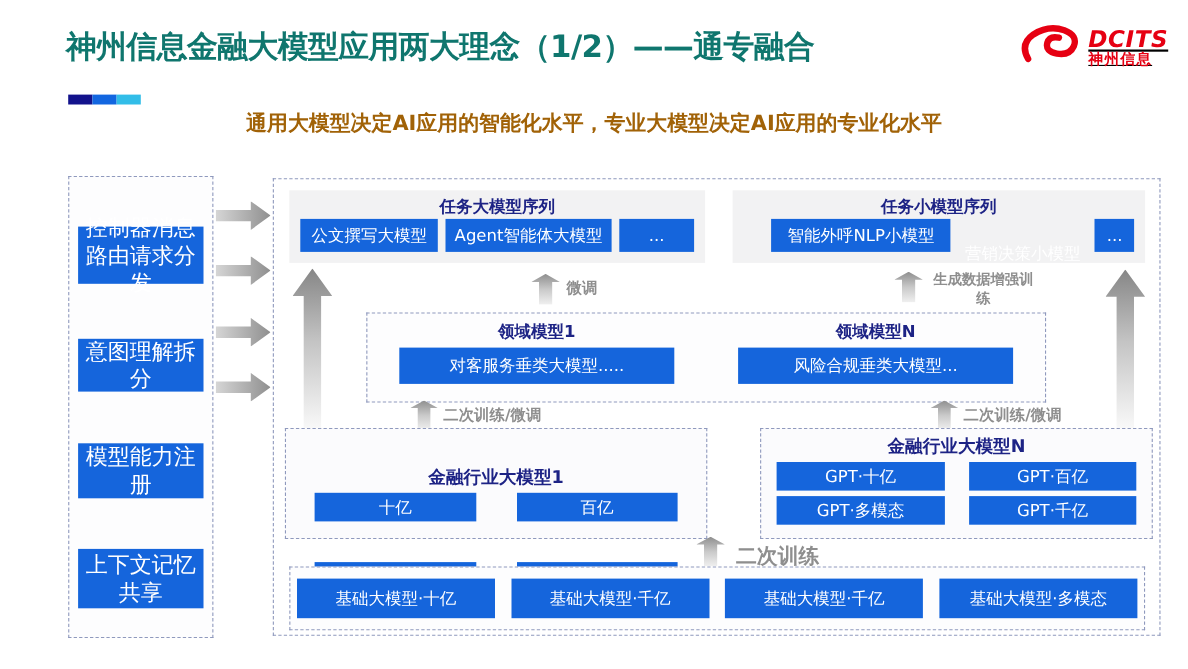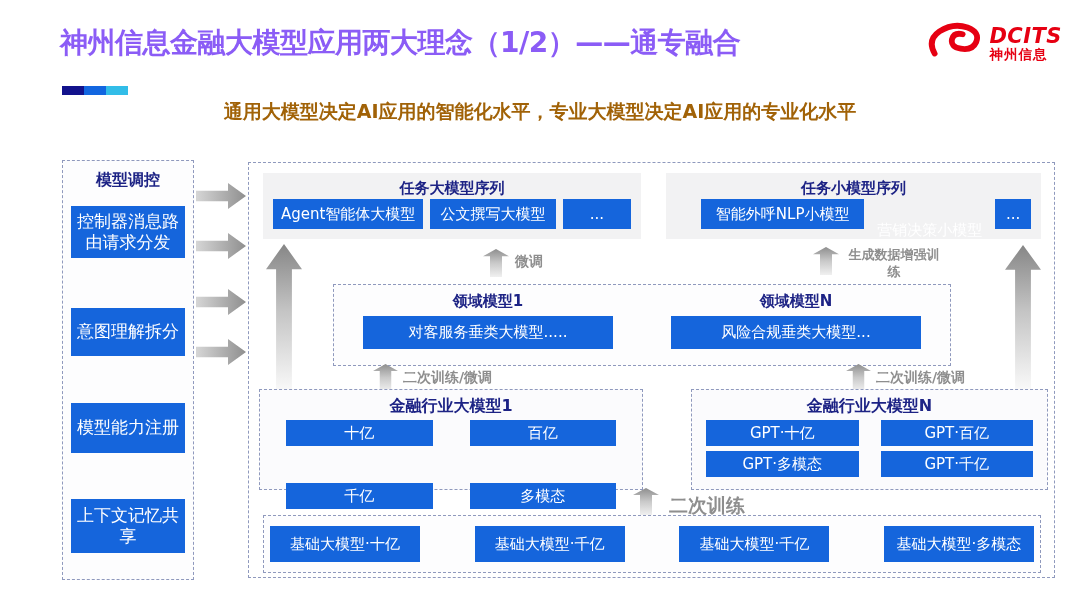--- a/index.html
+++ b/index.html
@@ -2,34 +2,34 @@
 <html><head>
 <meta charset="utf-8">
 <style>
   html,body{margin:0;padding:0;background:#ffffff;}
   .slide{
     position:relative;width:1080px;height:608px;background:#ffffff;overflow:hidden;
     font-family:"DejaVu Sans","Liberation Sans",sans-serif;
   }
   .abs{position:absolute;}
   
-  .title{left:60px;top:24px;width:880px;font-size:28px;font-weight:bold;color:#8b5cf6;letter-spacing:-0.5px;white-space:nowrap;}
+  .title{left:60px;top:24px;width:880px;font-size:28px;font-weight:bold;color:#0f766e;letter-spacing:-0.5px;white-space:nowrap;}
   .accent-bar{left:62px;top:86px;display:flex;height:9px;}
   .accent-bar span{width:22px;height:9px;display:block;}
   .seg-navy{background:#12128c;} .seg-blue{background:#1266e0;} .seg-cyan{background:#32bde8;}
   .subtitle{left:140px;top:99px;width:800px;text-align:center;font-size:19px;font-weight:bold;color:#a16207;white-space:nowrap;}
   .logo{right:18px;top:20px;display:flex;align-items:center;gap:6px;}
-  .logo-text{display:flex;flex-direction:column;line-height:1.05;}
+  .logo-text{display:flex;flex-direction:column;line-height:1.05;text-decoration:underline;}
   .logo-brand{color:#e60012;font-size:21px;font-weight:bold;font-style:italic;letter-spacing:0.5px;}
   .logo-cn{color:#e60012;font-size:13.5px;font-weight:bold;letter-spacing:1px;}
   
   .dashed{border:1px dashed #8f99bd;}
   .sidebar{left:62px;top:160px;width:130px;height:418px;background:#fdfdfe;}
   .sidebar-title{position:absolute;top:9px;left:0;width:100%;text-align:center;font-size:16px;font-weight:bold;color:#1d2385;}
-  .side-box{position:absolute;left:8px;width:114px;background:#1565dc;color:#fff;font-size:17px;
+  .side-box{position:absolute;left:8px;width:114px;background:#1565dc;color:#fff;font-size:20px;
     display:flex;align-items:center;justify-content:center;text-align:center;line-height:1.25;padding:0 2px;box-sizing:border-box;}
   .main{left:248px;top:162px;width:805px;height:414px;background:#ffffff;}
   
   .group{background:#f2f2f3;position:absolute;}
   .group-title{text-align:center;font-size:15px;font-weight:bold;color:#1d2385;padding-top:6px;height:24px;box-sizing:border-box;}
   .series-row{display:flex;gap:7px;margin:2px 10px 0 10px;height:30px;}
   .bluebox{background:#1565dc;color:#ffffff;display:flex;align-items:center;justify-content:center;text-align:center;font-size:15px;}
   .tl-1{width:42%;} .tl-2{width:35%;} .tl-3{flex:1;} .ts-1{width:46%;margin-left:25px;} .ts-2{width:33%;margin-top:31px;} .ts-3{flex:1;}
   
   .up-arrow{clip-path:polygon(50% 0,100% 26%,73% 26%,73% 100%,27% 100%,0 26%,27% 26%,0 26%);
@@ -49,21 +49,21 @@
   .domain-item{height:33px;margin:5px auto 0 auto;width:88%;font-size:15px;}
   
   .industry{position:absolute;background:#fbfbfd;}
   .ind-grid{display:grid;grid-template-columns:1fr 1fr;row-gap:5px;}
   .ind-grid .bluebox{height:26px;font-size:15px;}
   .ind-grid-left{margin:6px 26px 0 26px;column-gap:16px;gap:37px;}
   .ind-grid-right{margin:6px 14px 0 14px;column-gap:22px;}
   
   .base-box{left:14px;top:352px;width:778px;height:58px;background:#fdfdfe;
     display:flex;align-items:center;justify-content:space-between;padding:0 6px;box-sizing:border-box;}
-  .base-box .bluebox{width:150px;height:36px;font-size:15px;}
+  .base-box .bluebox{width:180px;height:36px;font-size:15px;}
 </style>
 </head>
 <body>
 
 <div class="slide">
 
   <div class="abs title">神州信息金融大模型应用两大理念（1/2）——通专融合</div>
   <div class="abs accent-bar">
     <span class="seg-navy"></span>
     <span class="seg-blue"></span>
@@ -77,39 +77,38 @@
         <path d="M10 34 Q2 20 15 11 Q29 2 44 7 Q57 12 53 22 Q49 31 37 29 Q26 27 28 19 Q30 12 39 14" stroke="#e60012" stroke-width="6" fill="none" stroke-linecap="round"></path>
       </svg>
     </span>
     <span class="logo-text">
       <span class="logo-brand">DCITS</span>
       <span class="logo-cn">神州信息</span>
     </span>
   </div>
 
   <div class="abs dashed sidebar">
-    <div class="sidebar-title">模型调控</div>
     <div class="side-box" style="top:45px;height:52px;padding:0 4px;">控制器消息路由请求分发</div>
     <div class="side-box" style="top:147px;height:48px;">意图理解拆分</div>
     <div class="side-box" style="top:242px;height:50px;">模型能力注册</div>
     <div class="side-box" style="top:338px;height:54px;padding:0 4px;">上下文记忆共享</div>
   </div>
 
   <div class="abs rarrow" style="top:183px;"></div>
   <div class="abs rarrow" style="top:233px;"></div>
   <div class="abs rarrow" style="top:289px;"></div>
   <div class="abs rarrow" style="top:339px;"></div>
 
   <div class="abs dashed main">
 
     <div class="group" style="left:14px;top:10px;width:378px;height:66px;">
       <div class="group-title">任务大模型序列</div>
       <div class="series-row">
+        <div class="bluebox tl-2">公文撰写大模型</div>
         <div class="bluebox tl-1">Agent智能体大模型</div>
-        <div class="bluebox tl-2">公文撰写大模型</div>
         <div class="bluebox tl-3">...</div>
       </div>
     </div>
 
     <div class="group" style="left:417px;top:10px;width:375px;height:66px;">
       <div class="group-title">任务小模型序列</div>
       <div class="series-row">
         <div class="bluebox ts-1">智能外呼NLP小模型</div>
         <div class="bluebox ts-2">营销决策小模型</div>
         <div class="bluebox ts-3">...</div>
@@ -135,21 +134,21 @@
         <div class="bluebox domain-item">风险合规垂类大模型...</div>
       </div>
     </div>
 
     <div class="abs up-arrow" style="left:124px;top:201px;width:25px;height:27px;"></div>
     <div class="abs flow-label" style="left:154px;top:206px;">二次训练/微调</div>
     <div class="abs up-arrow" style="left:597px;top:201px;width:25px;height:27px;"></div>
     <div class="abs flow-label" style="left:627px;top:206px;">二次训练/微调</div>
 
     <div class="industry dashed" style="left:10px;top:226px;width:382px;height:99px;">
-      <div class="group-title" style="font-size:16px;">金融行业大模型1</div>
+      <div class="group-title" style="font-size:16px;margin-top:28px;">金融行业大模型1</div>
       <div class="ind-grid ind-grid-left">
         <div class="bluebox">十亿</div>
         <div class="bluebox">百亿</div>
         <div class="bluebox">千亿</div>
         <div class="bluebox">多模态</div>
       </div>
     </div>
 
     <div class="industry dashed" style="left:442px;top:226px;width:355px;height:99px;">
       <div class="group-title" style="font-size:16px;">金融行业大模型N</div>

